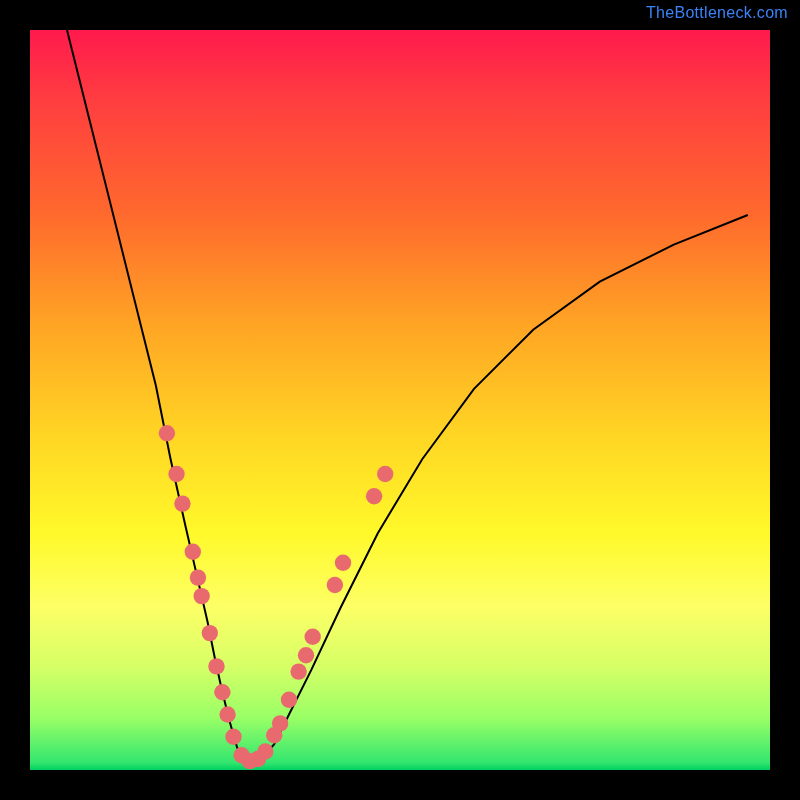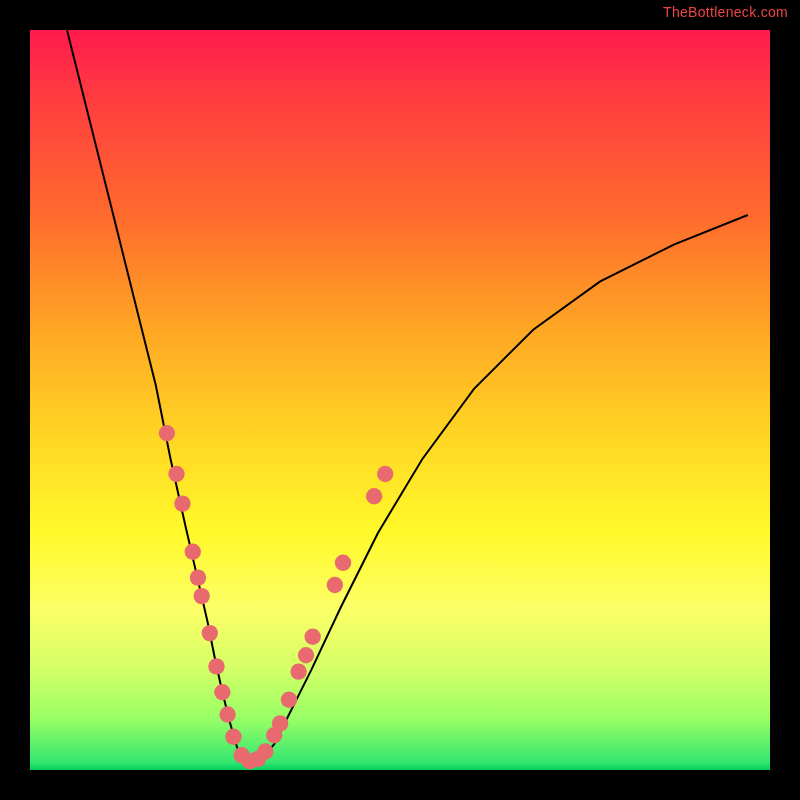--- a/index.html
+++ b/index.html
@@ -35,22 +35,22 @@
       #fdff66 78%,
       #d6ff66 86%,
       #99ff66 93%,
       #33e66f 99%,
       #00d060 100%);
   }
   .watermark {
     position: absolute;
     top: 4px;
     right: 12px;
-    color: #ef4444;
-    font-size: 14px;
+    color: #3b82f6;
+    font-size: 16px;
     font-weight: 500;
     letter-spacing: 0.3px;
     user-select: none;
   }
   svg.curve {
     position: absolute;
     top: 0;
     left: 0;
     width: 740px;
     height: 740px;

